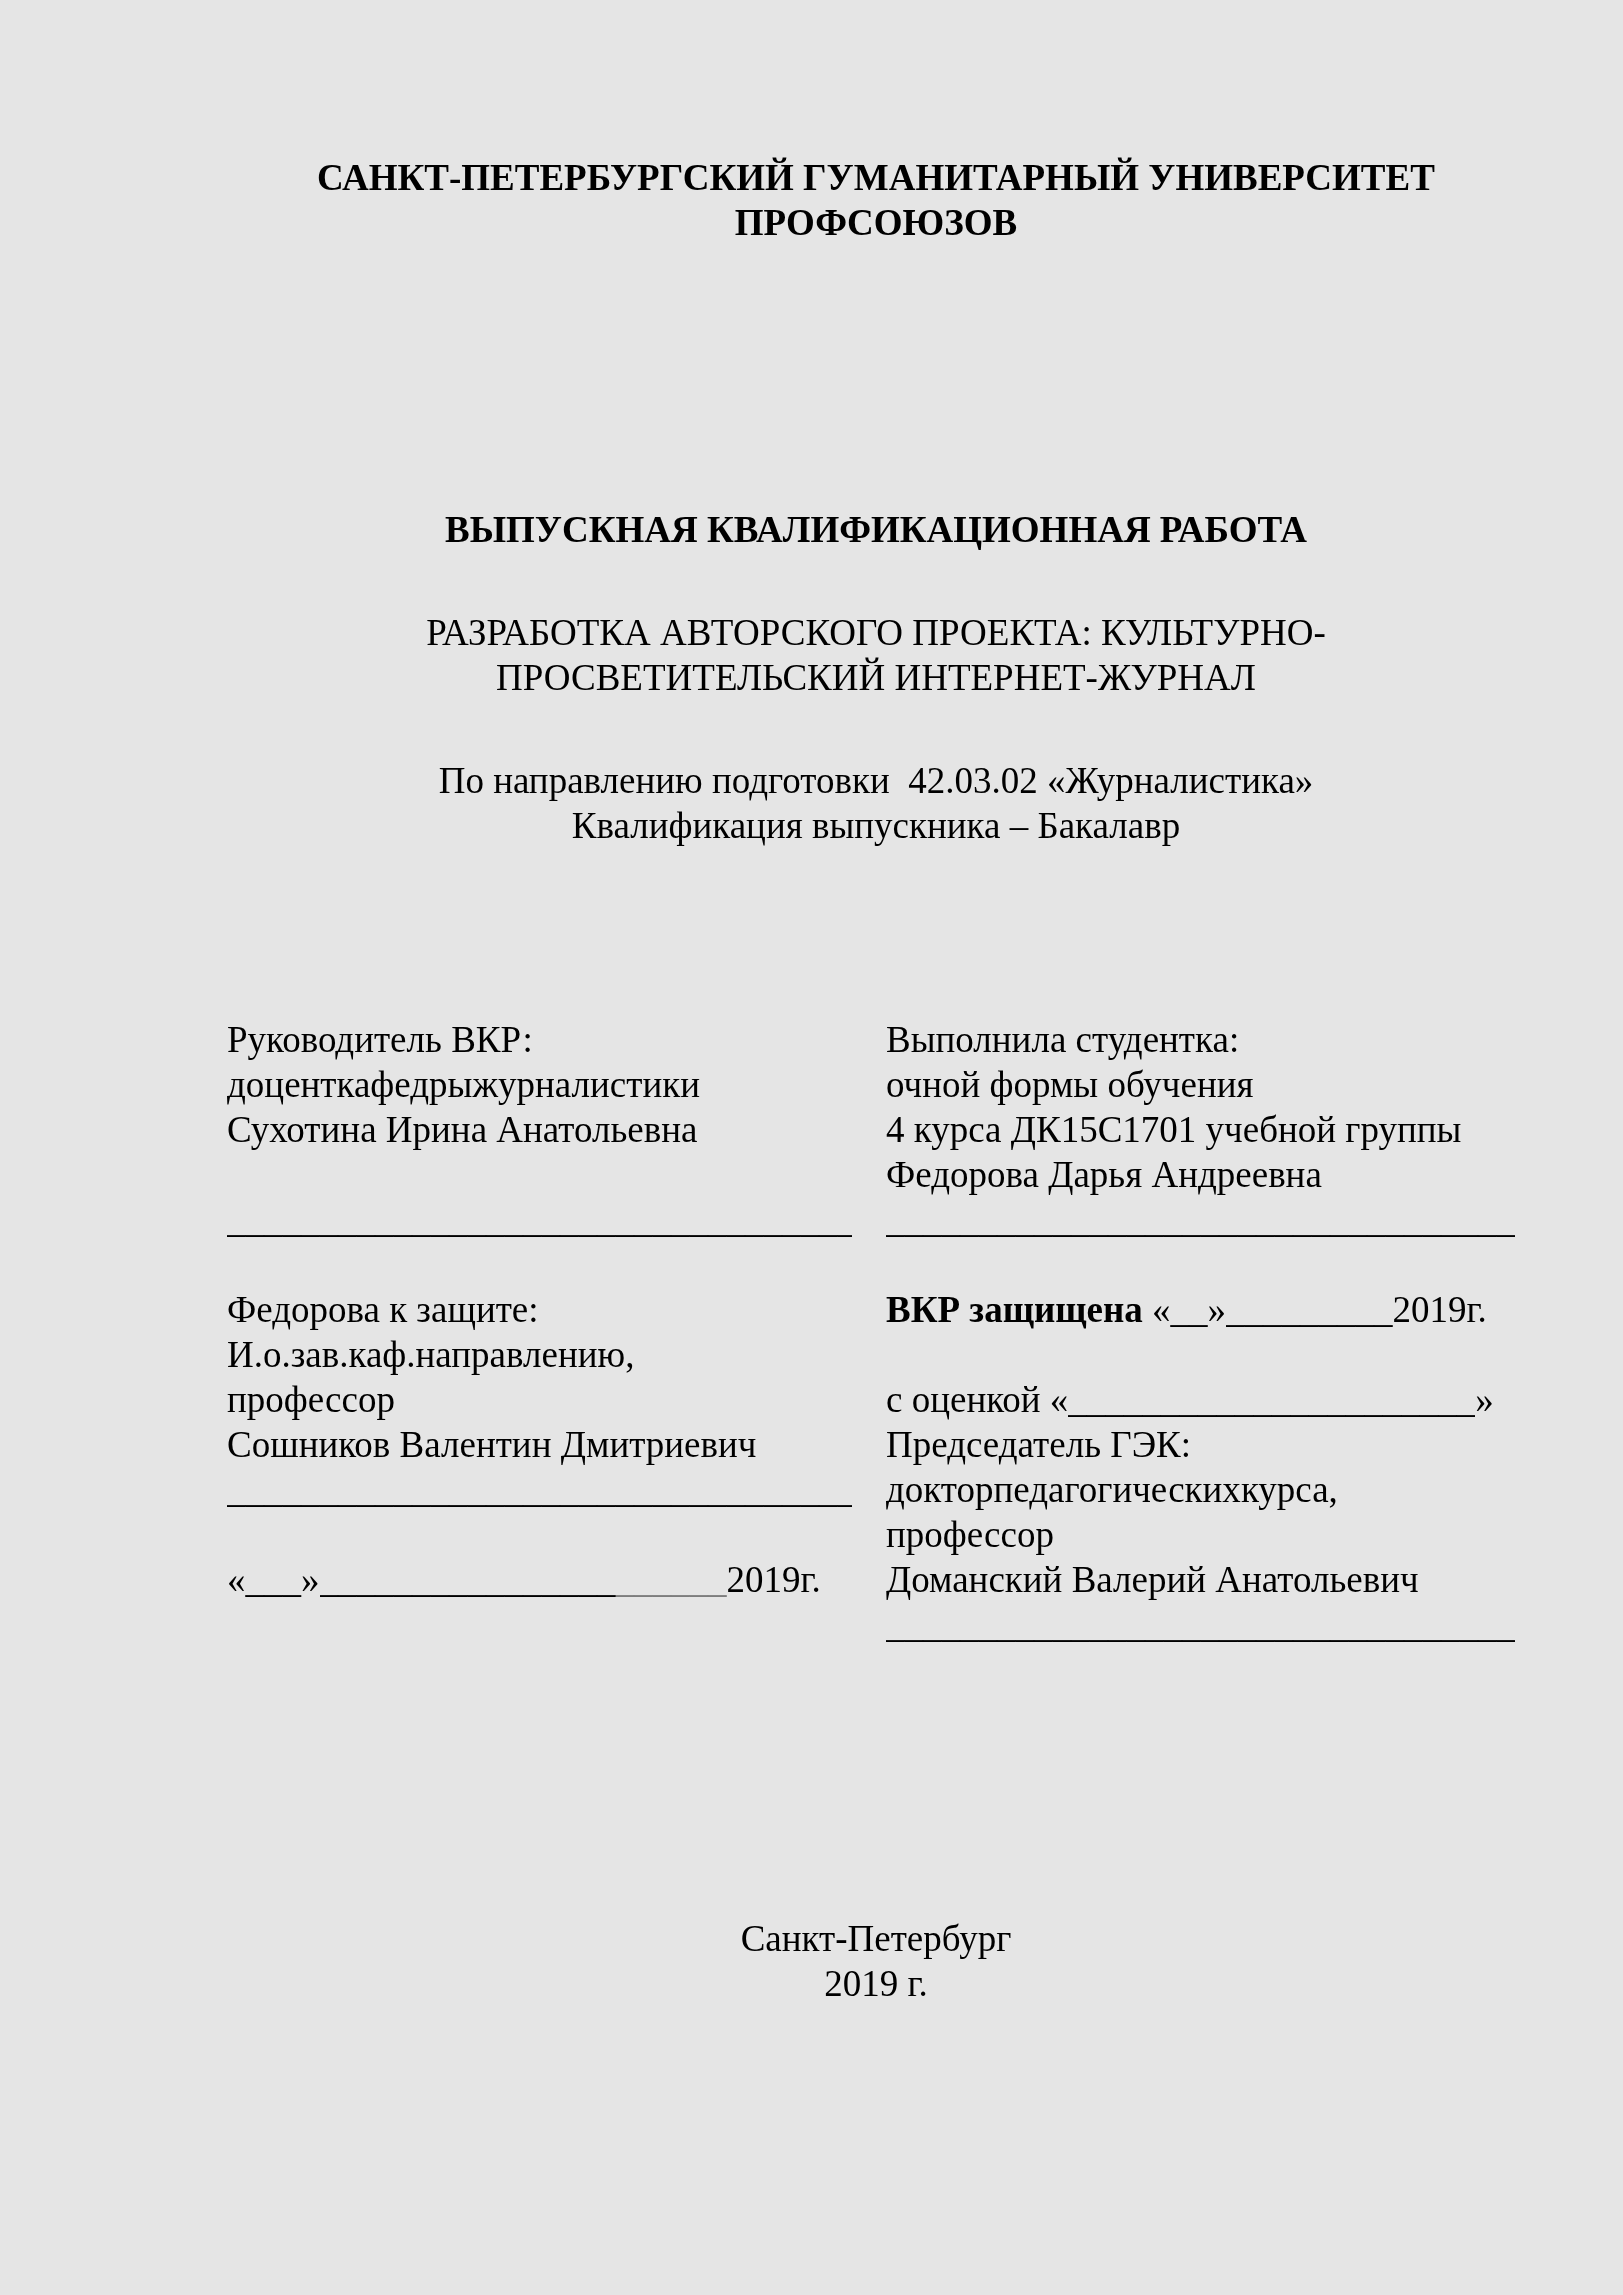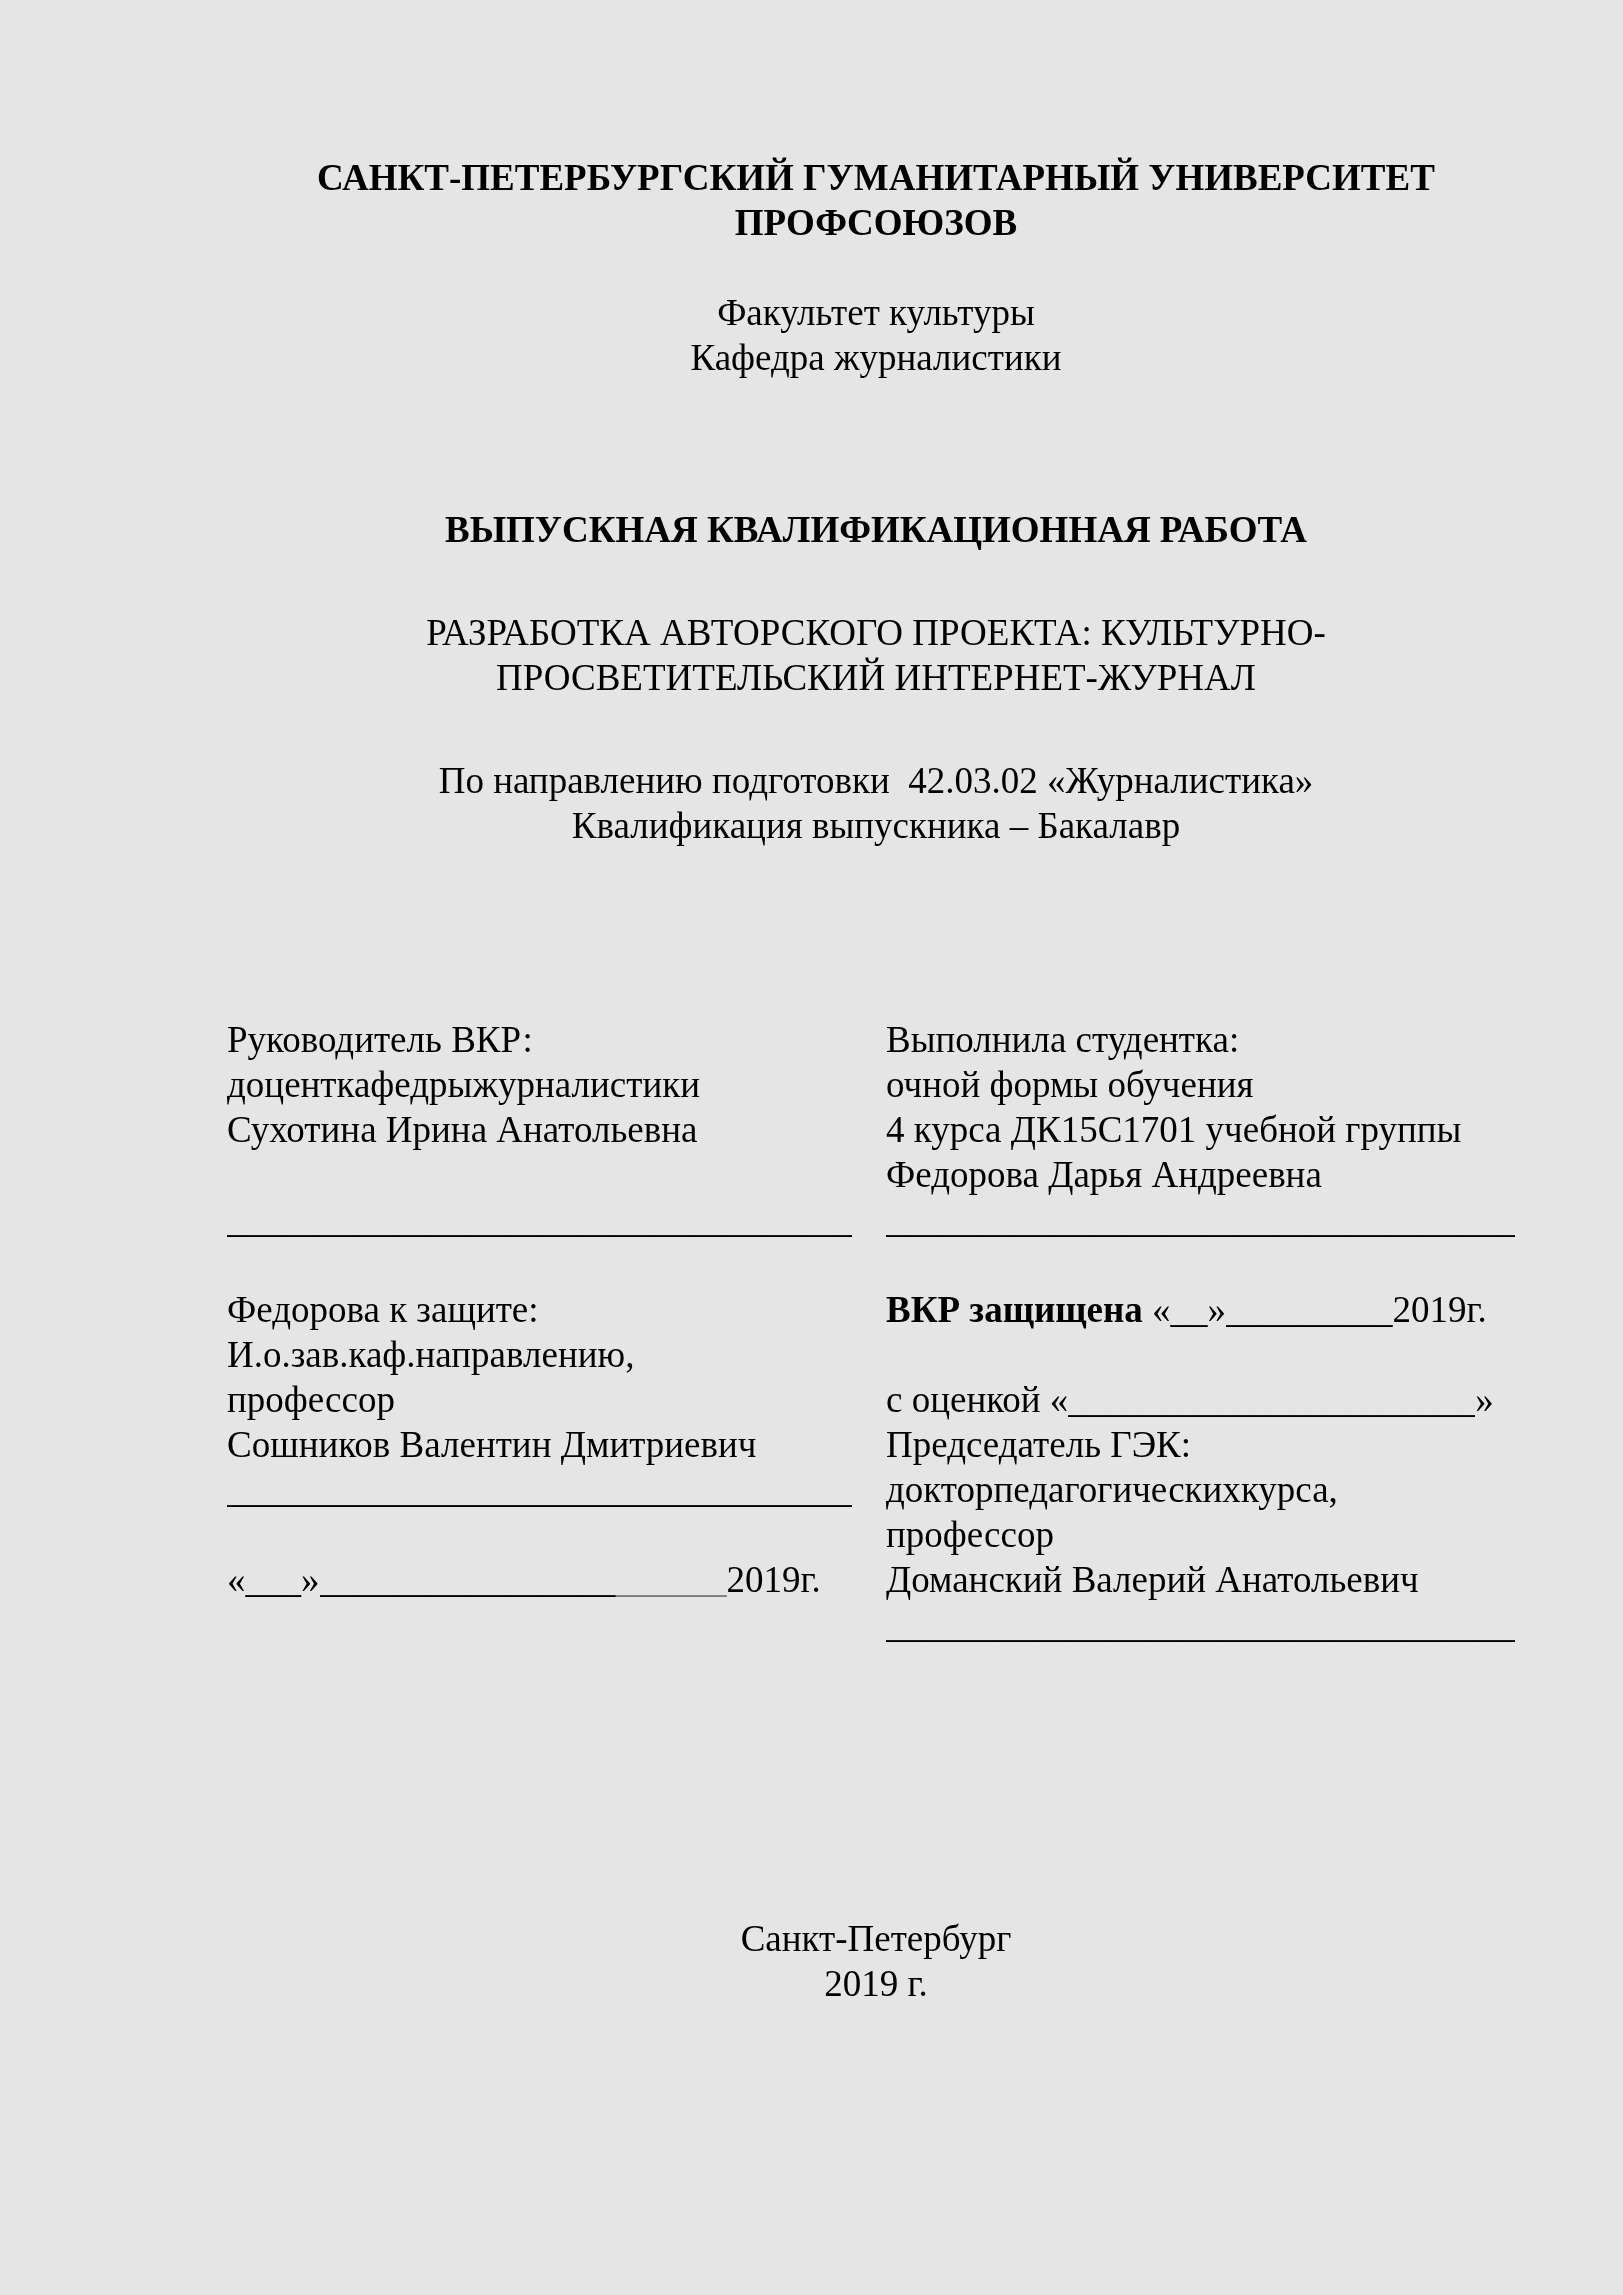--- a/index.html
+++ b/index.html
@@ -61,24 +61,20 @@
 </head>
 <body>
 
 <div class="page">
 
   <div class="abs content-centered b" style="top:155px;">
     <div class="line">САНКТ-ПЕТЕРБУРГСКИЙ ГУМАНИТАРНЫЙ УНИВЕРСИТЕТ</div>
     <div class="line">ПРОФСОЮЗОВ</div>
   </div>
 
-  <div class="abs content-centered" style="top:290px;">
-    <div class="line">Факультет культуры</div>
-    <div class="line">Кафедра журналистики</div>
-  </div>
 
   <div class="abs content-centered b" style="top:507px;">
     <div class="line">ВЫПУСКНАЯ КВАЛИФИКАЦИОННАЯ РАБОТА</div>
   </div>
 
   <div class="abs content-centered" style="top:610px;">
     <div class="line">РАЗРАБОТКА АВТОРСКОГО ПРОЕКТА: КУЛЬТУРНО-</div>
     <div class="line">ПРОСВЕТИТЕЛЬСКИЙ ИНТЕРНЕТ-ЖУРНАЛ</div>
   </div>
 

